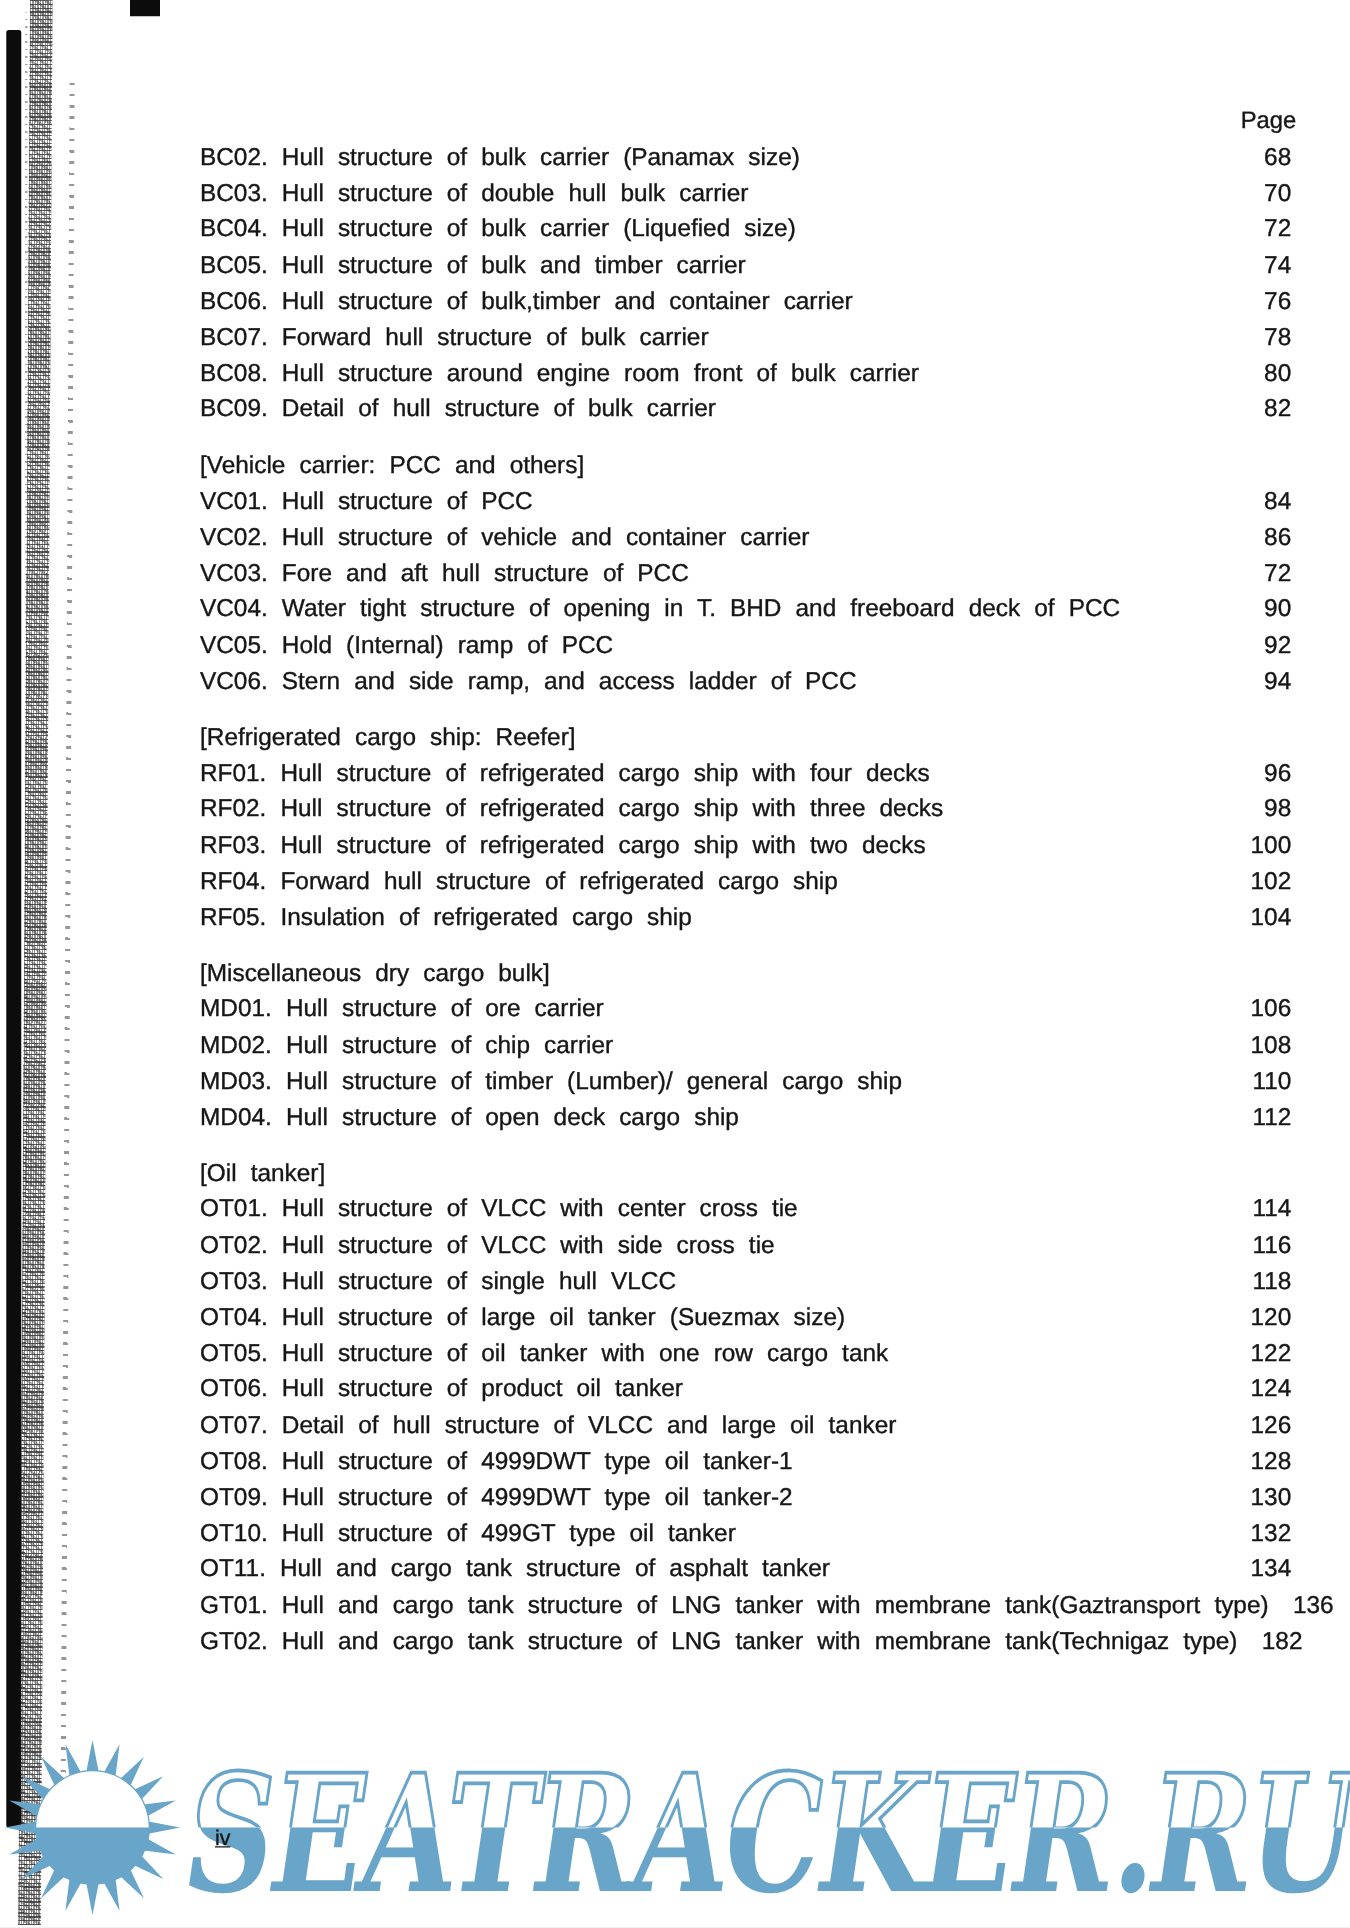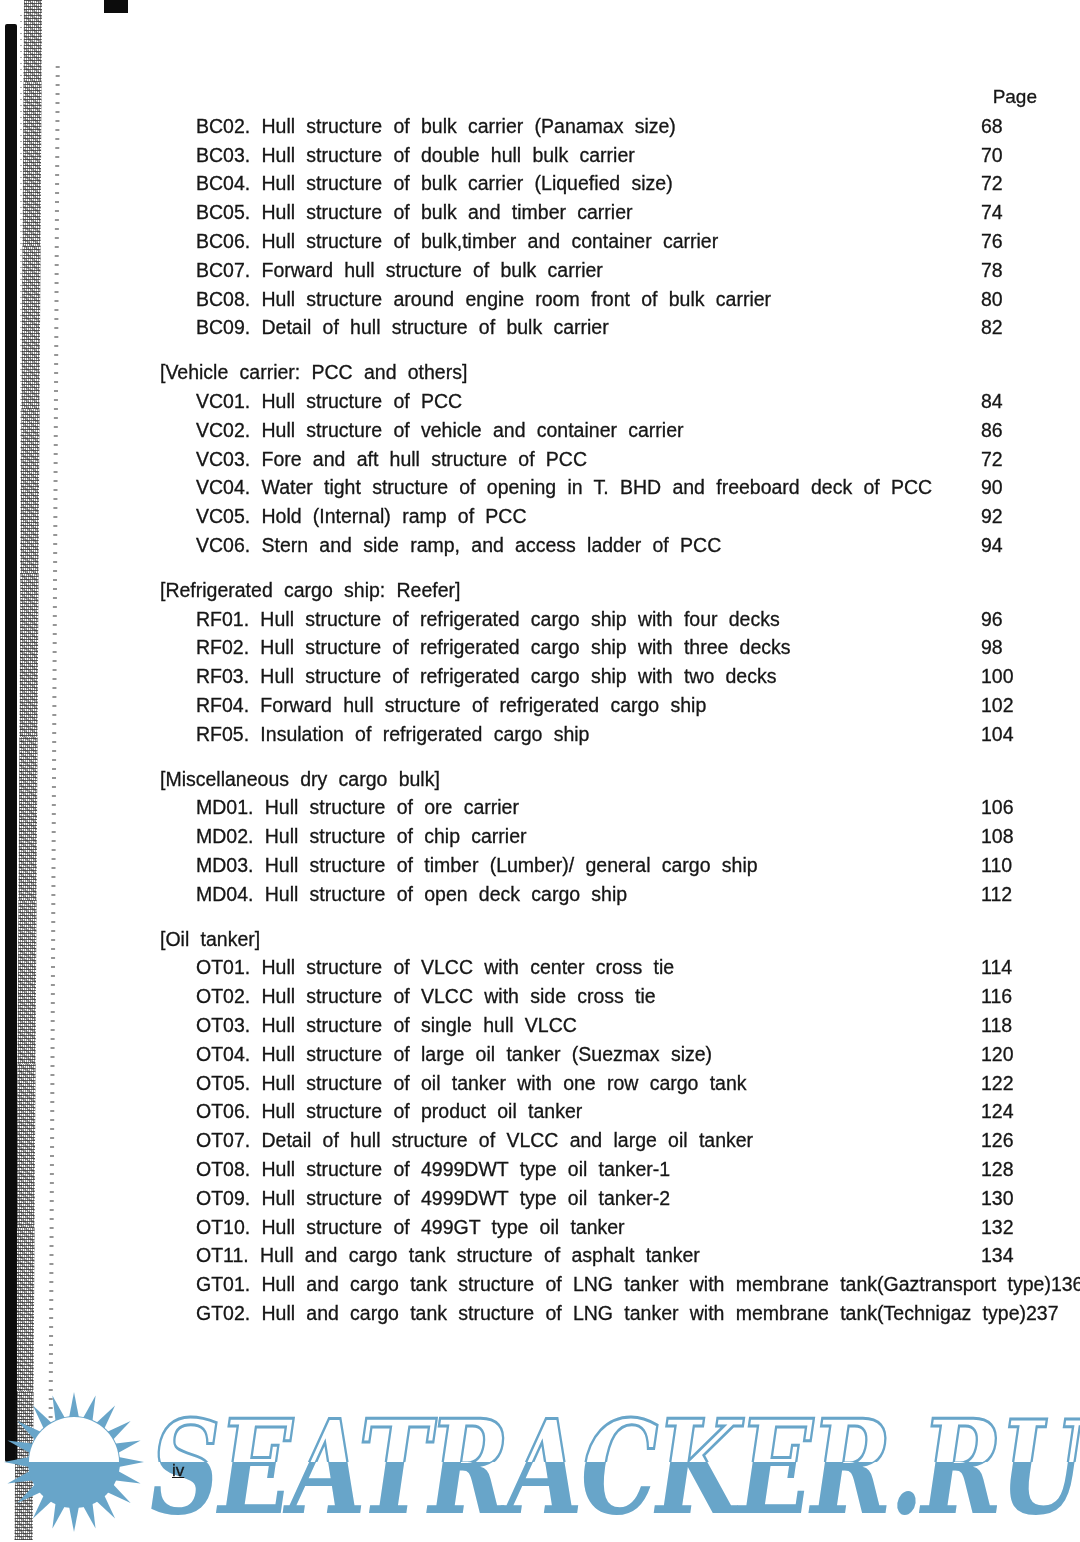--- a/index.html
+++ b/index.html
@@ -30,22 +30,22 @@
     left:20px;top:10px;width:2px;height:1500px;z-index:1;opacity:.5;
     background:repeating-linear-gradient(0deg, rgba(0,0,0,.7) 0 1px, rgba(0,0,0,0) 1px 6px);
   }
 
   
   .toc{position:absolute;left:160px;top:86px;width:877px;z-index:2;}
   .page-label-row{height:26px;font-size:19px;text-align:right;
     -webkit-text-stroke:.3px currentColor;}
   .row{height:28.8px;display:flex;align-items:center;font-size:19.5px;
     white-space:nowrap;word-spacing:.30em;-webkit-text-stroke:.3px currentColor;}
-  .row .lbl{flex:1;margin-left:36px;}
-  .row .pg{word-spacing:0;text-align:left;min-width:52px;padding-right:4px;}
+  .row .lbl{flex:1;}
+  .row .pg{word-spacing:0;text-align:right;min-width:52px;padding-right:4px;}
   .sec-h{height:28.8px;display:flex;align-items:center;font-size:19.5px;
     margin-top:16px;white-space:nowrap;word-spacing:.30em;-webkit-text-stroke:.3px currentColor;}
 
   
   .folio{position:absolute;left:172px;top:1461px;font-size:17px;z-index:7;text-decoration:underline;
     -webkit-text-stroke:.3px currentColor;}
 
   
   .wm{position:absolute;left:150px;top:1412px;width:930px;height:112px;z-index:5;pointer-events:none;font-style:italic;}
   .wm .half{position:absolute;left:0;width:100%;overflow:hidden;}
@@ -221,21 +221,21 @@
         <span class="lbl">OT11. Hull and cargo tank structure of asphalt tanker</span>
         <span class="pg">134</span>
       </div>
 
     <div class="row">
         <span class="lbl">GT01. Hull and cargo tank structure of LNG tanker with membrane tank(Gaztransport type)</span>
         <span class="pg">136</span>
       </div>
     <div class="row">
         <span class="lbl">GT02. Hull and cargo tank structure of LNG tanker with membrane tank(Technigaz type)</span>
-        <span class="pg">237</span>
+        <span class="pg">182</span>
       </div>
   </div>
 
   <div class="folio">iv</div>
 
   <div class="wm">
     <div class="half top">
       <div class="wm-text">SEATRACKER.RU</div>
     </div>
     <div class="half bot">

